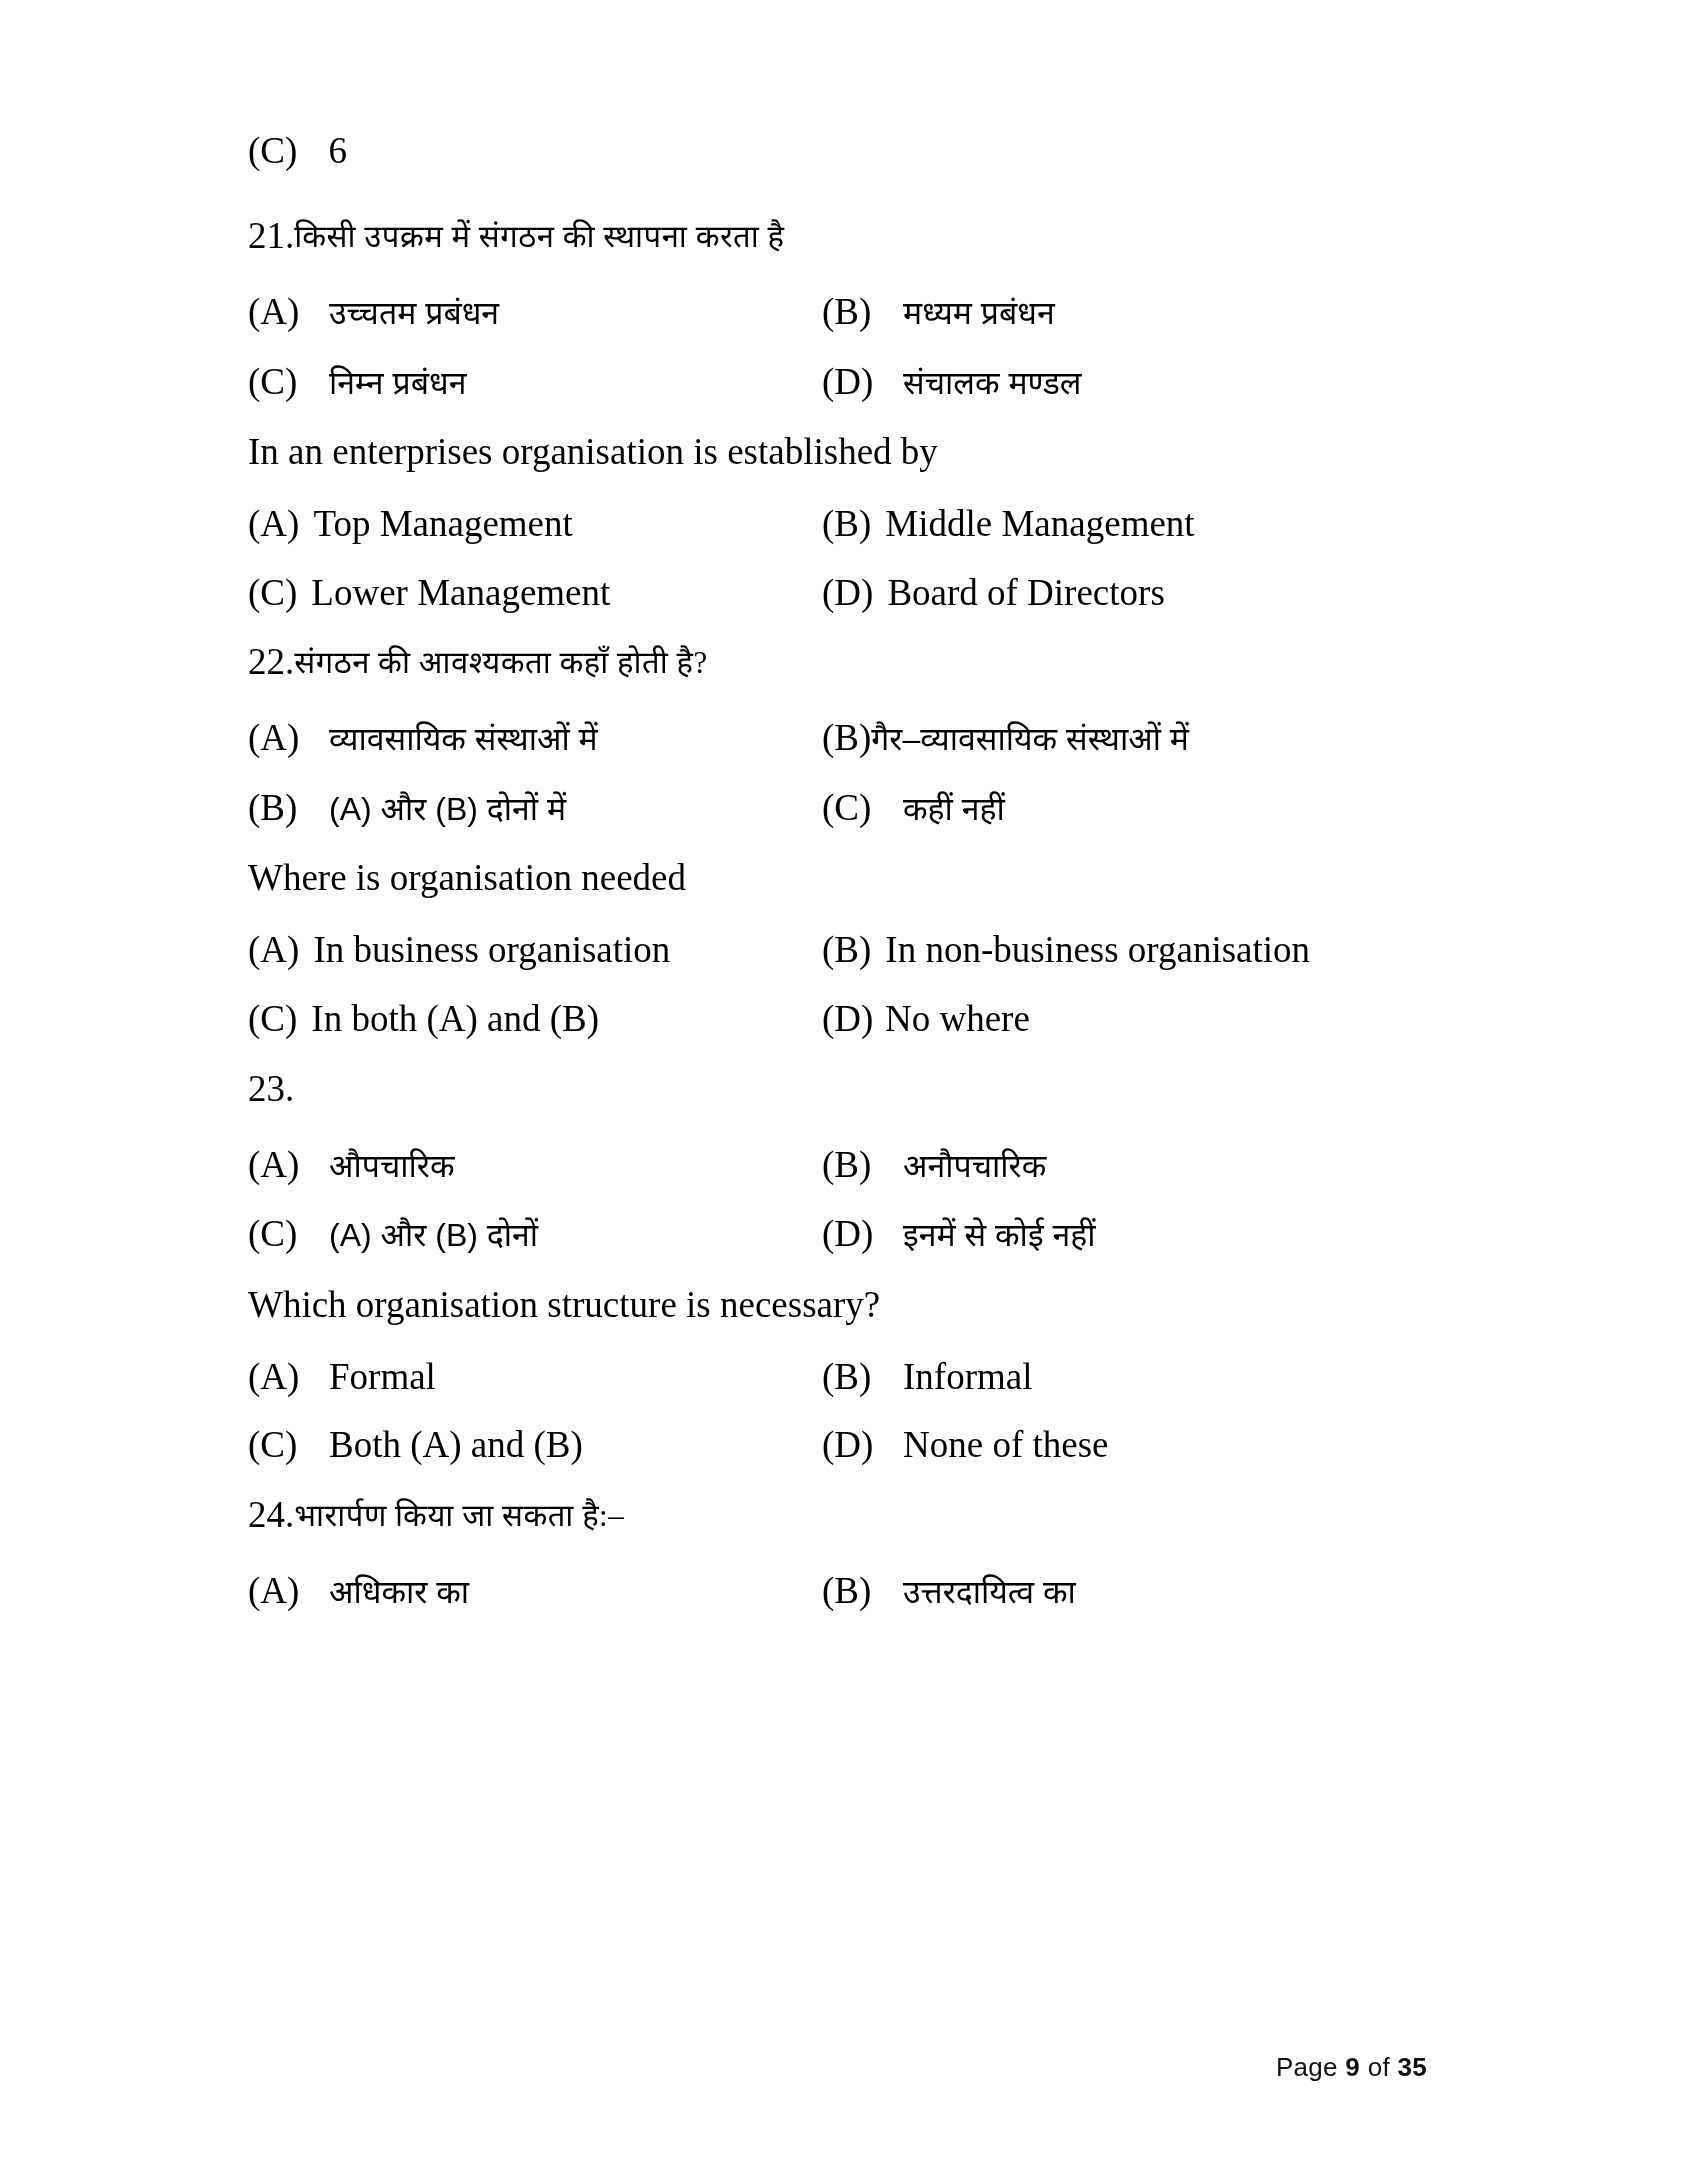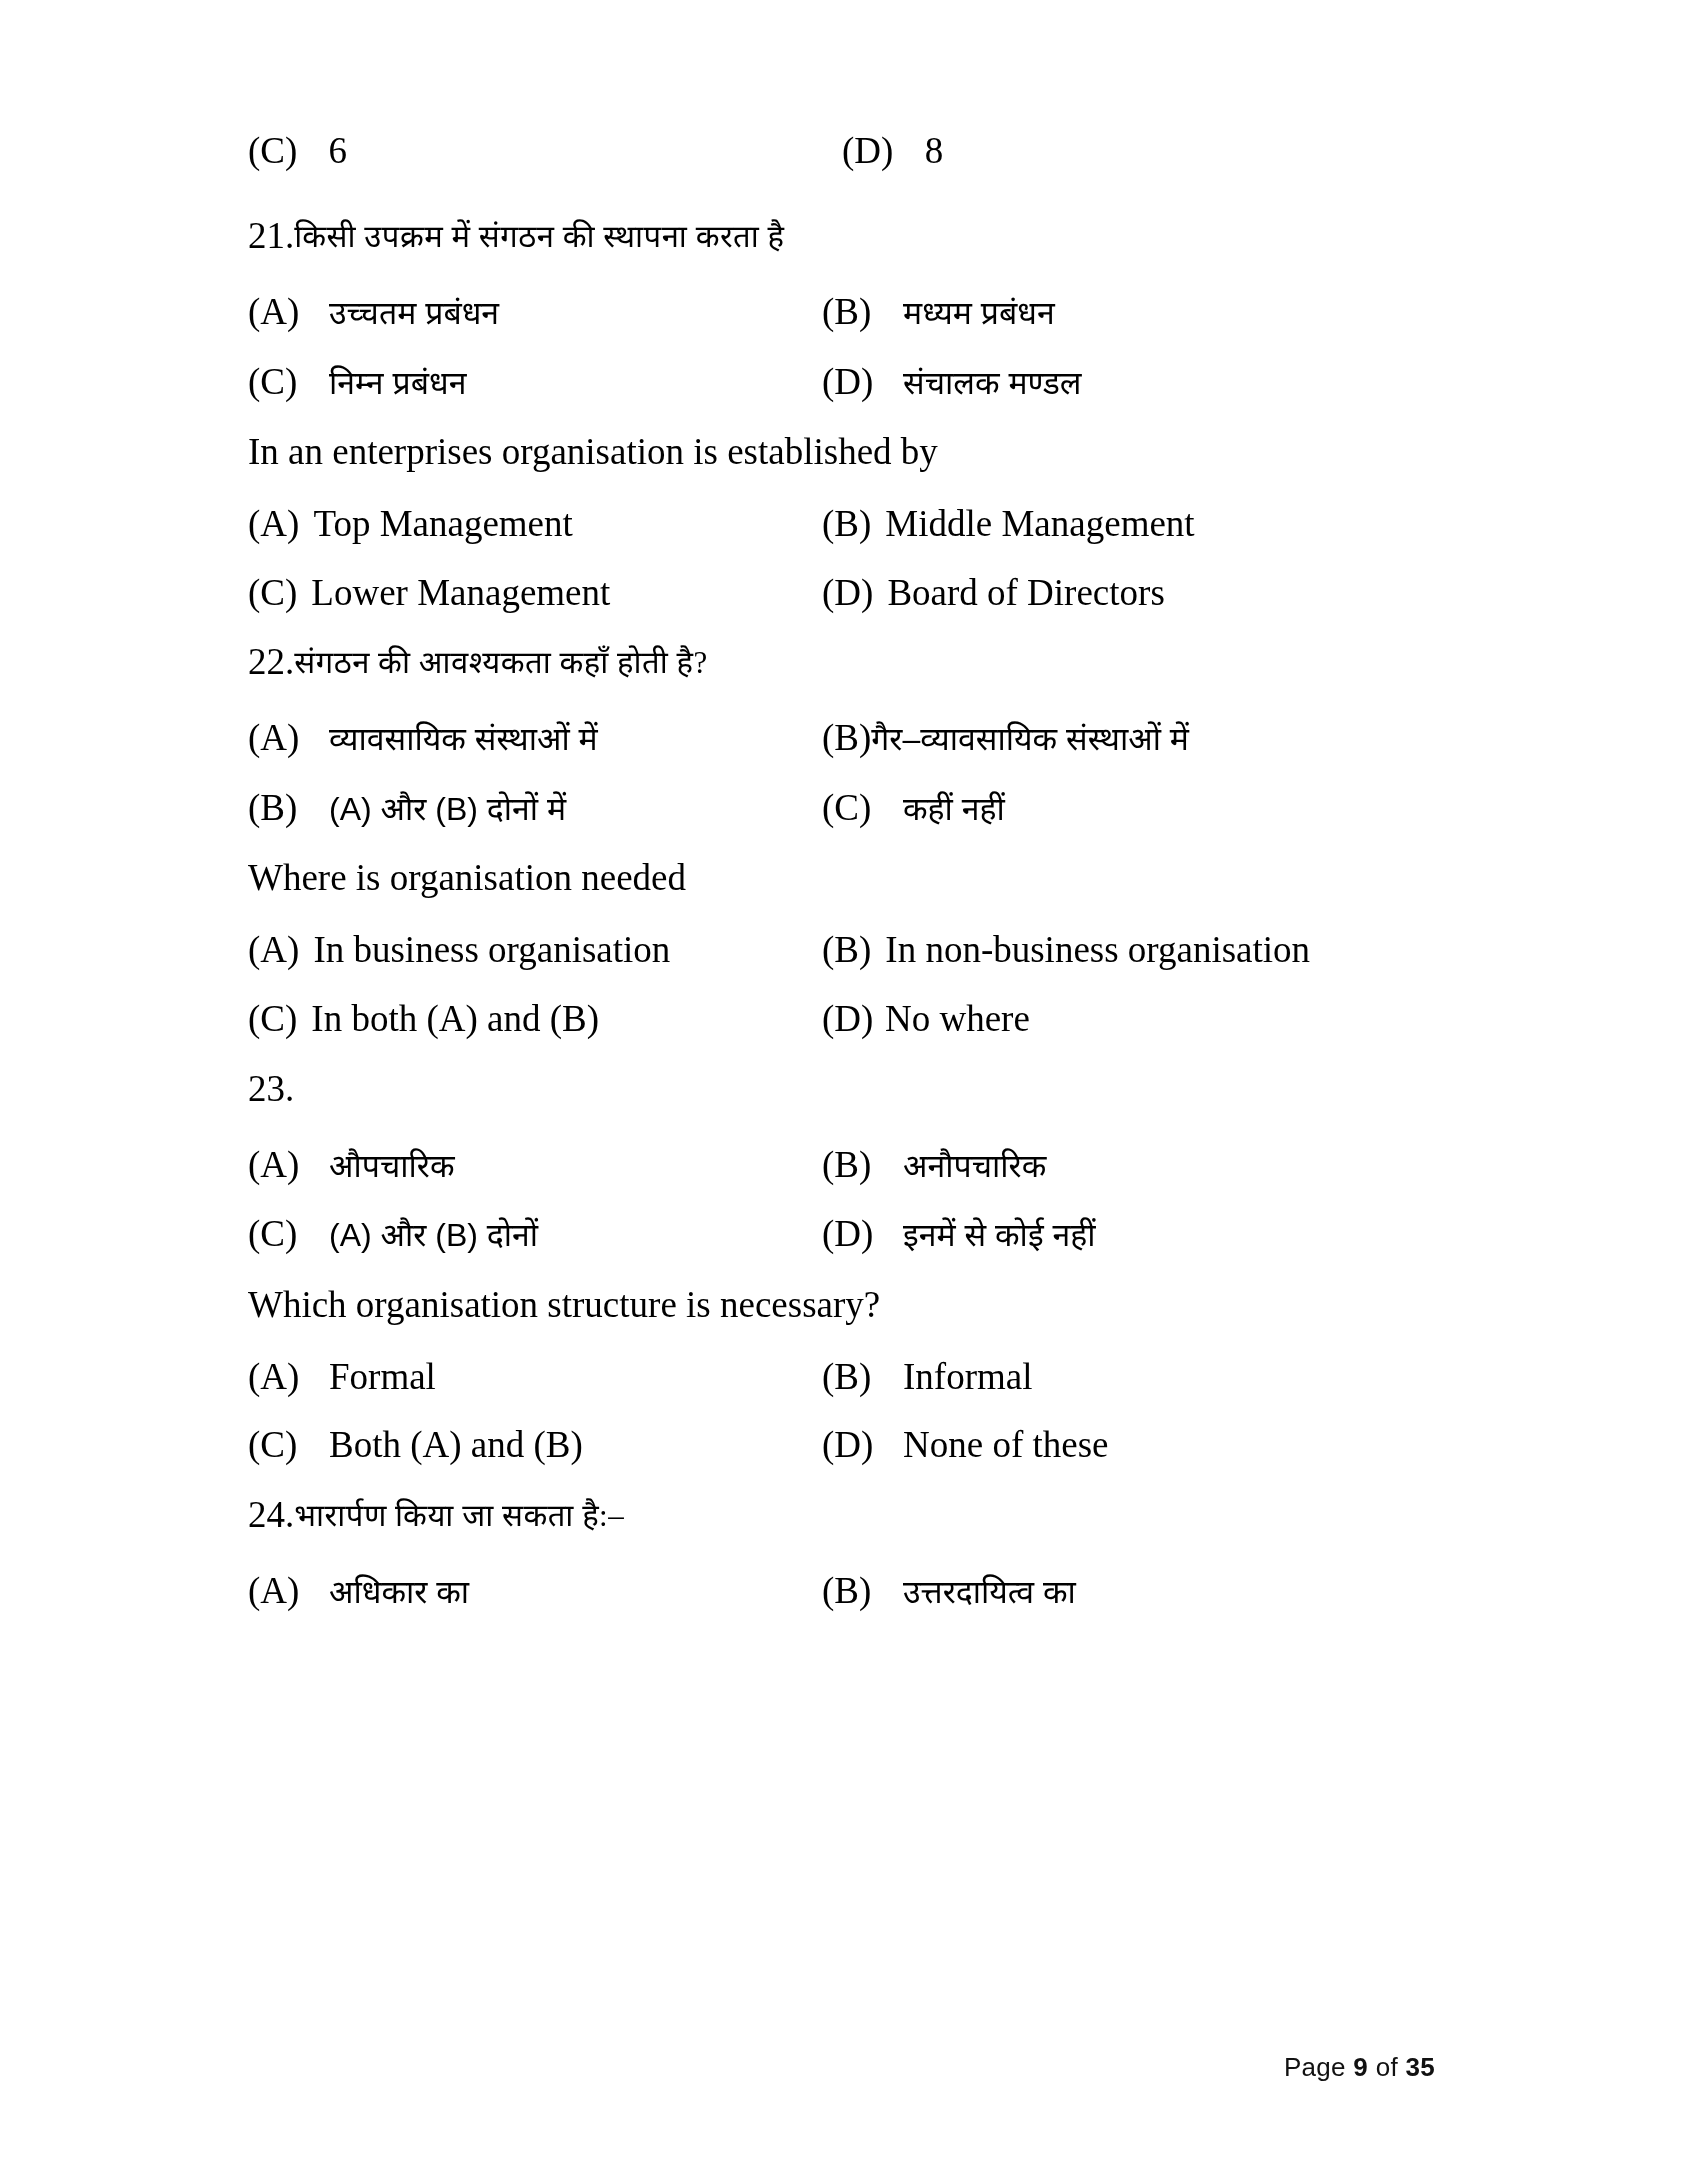--- a/index.html
+++ b/index.html
@@ -92,44 +92,40 @@
   .q-en {
     font-size: 37px;
     margin: 0 0 30px 0;
     padding-left: 0;
   }
 
   .opts { padding-left: 0px; }
 
   .footer {
     position: absolute;
-    right: 248px;
+    right: 256px;
     bottom: 95px;
     font-family: "Liberation Sans", "DejaVu Sans", sans-serif;
     font-size: 26px;
     color: #111;
     letter-spacing: 0.3px;
   }
   .footer b { font-weight: 700; }
 </style>
 </head>
 <body>
 
 <div class="page">
   <div class="content">
 
     <div class="first-row">
       <div class="c-left">
         <span class="num">(C)</span>
         <span>6</span>
       </div>
-      <div class="c-right">
-        <span class="num">(D)</span>
-        <span>8</span>
-      </div>
     </div>
 
     <div>
       <div class="q-stem">
         <span class="q-num">21.</span>
         <span class="q-text-hi">किसी उपक्रम में संगठन की स्थापना करता है</span>
       </div>
 
       <div class="opts">
         <div class="opt-row">

